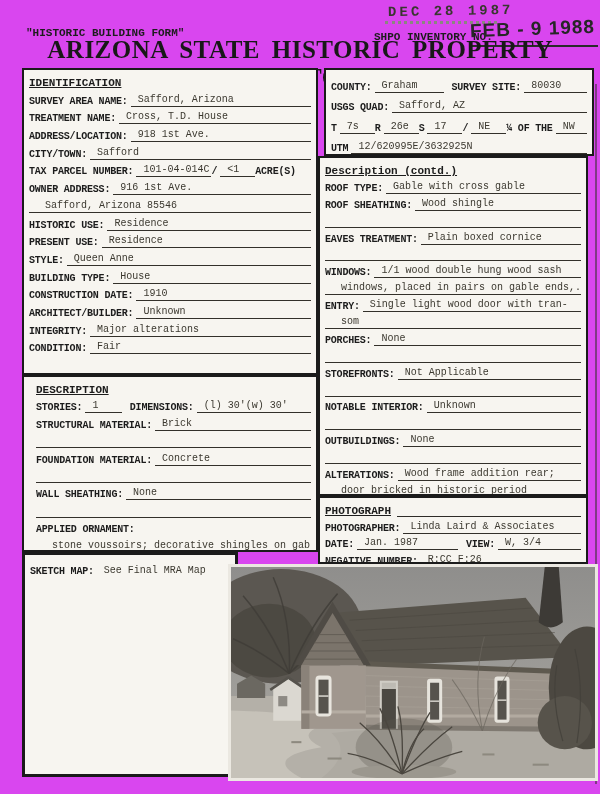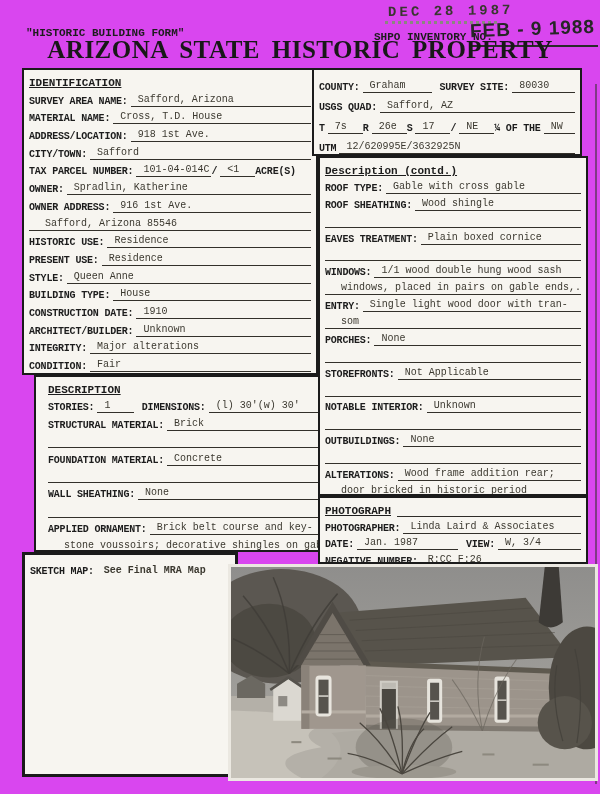--- a/index.html
+++ b/index.html
@@ -17,36 +17,36 @@
              letter-spacing:3px;color:#39372f;transform:rotate(-1deg);}
   .dec-line{position:absolute;left:385px;top:21px;width:112px;border-top:3px dotted #8a877f;}
   .stamp-feb{position:absolute;left:470px;top:18px;font:bold 19px "Liberation Sans",sans-serif;
              letter-spacing:1px;color:#262626;transform:rotate(-2deg);white-space:nowrap;}
   .page-title{position:absolute;left:0;top:36px;width:600px;text-align:center;
               font:bold 25px "Liberation Serif",serif;letter-spacing:.5px;word-spacing:5px;color:#181818;}
   
   .box{position:absolute;border:2px solid #1b1b1b;background:#f7f5f0;box-sizing:border-box;
        padding:3px 5px 0 5px;overflow:hidden;}
   #box-identification{left:22px;top:68px;width:296px;height:307px;--rh:17.7px;}
-  #box-description  {left:34px;top:375px;width:296px;height:177px;padding-left:12px;--rh:17.4px;}
+  #box-description  {left:22px;top:375px;width:296px;height:177px;padding-left:12px;--rh:17.4px;}
   #box-sketchmap    {left:22px;top:552px;width:216px;height:225px;--rh:19px;border-width:3px;}
-  #box-location     {left:312px;top:68px;width:270px;height:88px;--rh:20.2px;}
+  #box-location     {left:324px;top:68px;width:270px;height:88px;--rh:20.2px;}
   #box-desccontd    {left:318px;top:156px;width:270px;height:340px;--rh:16.9px;}
   #box-photograph   {left:318px;top:496px;width:270px;height:68px;--rh:16.5px;}
   .sec-title{font:bold 11px "Liberation Mono",monospace;text-decoration:underline;letter-spacing:0;}
   .hdr-row{display:flex;align-items:flex-end;height:16px;}
   .hdr-fill{flex:1 1 auto;border-bottom:1px solid #2e2c28;margin-left:6px;}
   
   .frow{display:flex;align-items:flex-end;height:var(--rh,18px);white-space:nowrap;overflow:hidden;}
   .lbl{font:bold 10px/1.1 "Liberation Mono",monospace;letter-spacing:-0.2px;padding-right:3px;white-space:pre;}
   .lbl2{padding-left:8px;}
   .val{font:10px/1.1 "Liberation Mono",monospace;color:#3b382f;border-bottom:1px solid #33302a;
        padding:0 2px 1px 7px;white-space:pre;}
   .fill{flex:1 1 auto;min-width:0;}
-  .nou{border-bottom:none;font-weight:bold;}
+  .nou{border-bottom:none;}
   .cont{padding-left:16px;}
   .vpart{flex:0 0 auto;min-width:26px;text-align:left;}
   
   .photo{position:absolute;left:228px;top:564px;width:370px;height:217px;background:#ebe8e1;
          padding:3px;box-sizing:border-box;z-index:5;}
   .photo svg{display:block;width:100%;height:100%;}
   .page-edge{position:absolute;left:595px;top:84px;width:2px;height:700px;background:#34322e;opacity:.55;}
 </style>
 </head>
 <body>
@@ -64,44 +64,40 @@
   <div class="box" id="box-identification">
     <div class="hdr-row">
       <span class="sec-title">IDENTIFICATION</span>
     </div>
     <div>
         <div class="frow">
           <span class="lbl">SURVEY AREA NAME:</span>
           <span class="val fill">Safford, Arizona</span>
         </div>
         <div class="frow">
-          <span class="lbl">MATERIAL NAME:</span>
+          <span class="lbl">TREATMENT NAME:</span>
           <span class="val fill">Cross, T.D. House</span>
         </div>
         <div class="frow">
           <span class="lbl">ADDRESS/LOCATION:</span>
           <span class="val fill">918 1st Ave.</span>
         </div>
         <div class="frow">
           <span class="lbl">CITY/TOWN:</span>
           <span class="val fill">Safford</span>
         </div>
         <div class="frow">
           <span class="lbl">TAX PARCEL NUMBER:</span>
           <span class="val vpart">101-04-014C</span>
           <span class="lbl">/</span>
           <span class="val vpart">&lt;1</span>
           <span class="lbl">ACRE(S)</span>
           <span class="val fill nou"></span>
         </div>
         <div class="frow">
-          <span class="lbl">OWNER:</span>
-          <span class="val fill">Spradlin, Katherine</span>
-        </div>
-        <div class="frow">
           <span class="lbl">OWNER ADDRESS:</span>
           <span class="val fill">916 1st Ave.</span>
         </div>
         <div class="frow">
           <span class="val fill cont">Safford, Arizona 85546</span>
         </div>
         <div class="frow">
           <span class="lbl">HISTORIC USE:</span>
           <span class="val fill">Residence</span>
         </div>
@@ -163,21 +159,20 @@
         </div>
         <div class="frow">
           <span class="lbl">WALL SHEATHING:</span>
           <span class="val fill">None</span>
         </div>
         <div class="frow">
           <span class="val fill"></span>
         </div>
         <div class="frow">
           <span class="lbl">APPLIED ORNAMENT:</span>
-          <span class="val fill">Brick belt course and key-</span>
         </div>
         <div class="frow">
           <span class="val fill cont">stone voussoirs; decorative shingles on gable.</span>
         </div>
       </div>
   </div>
 
   <div class="box" id="box-sketchmap">
     <div>
         <div class="frow">

